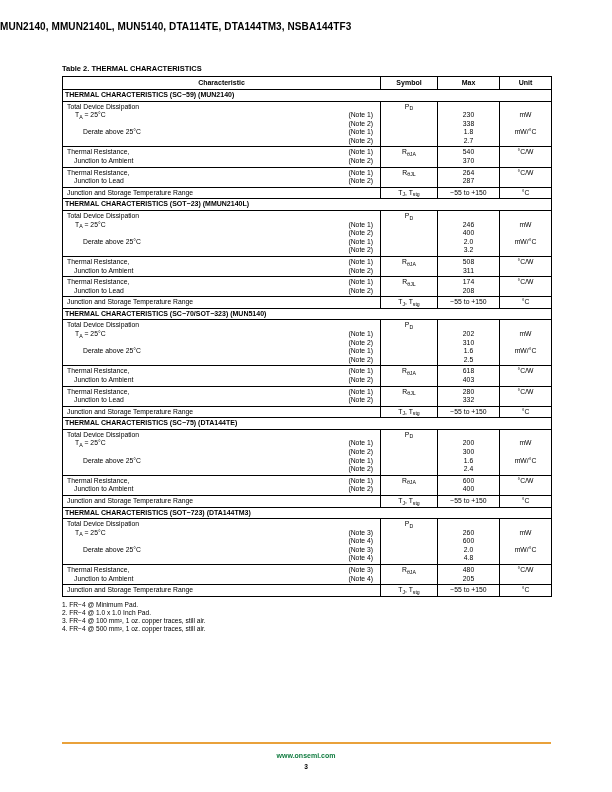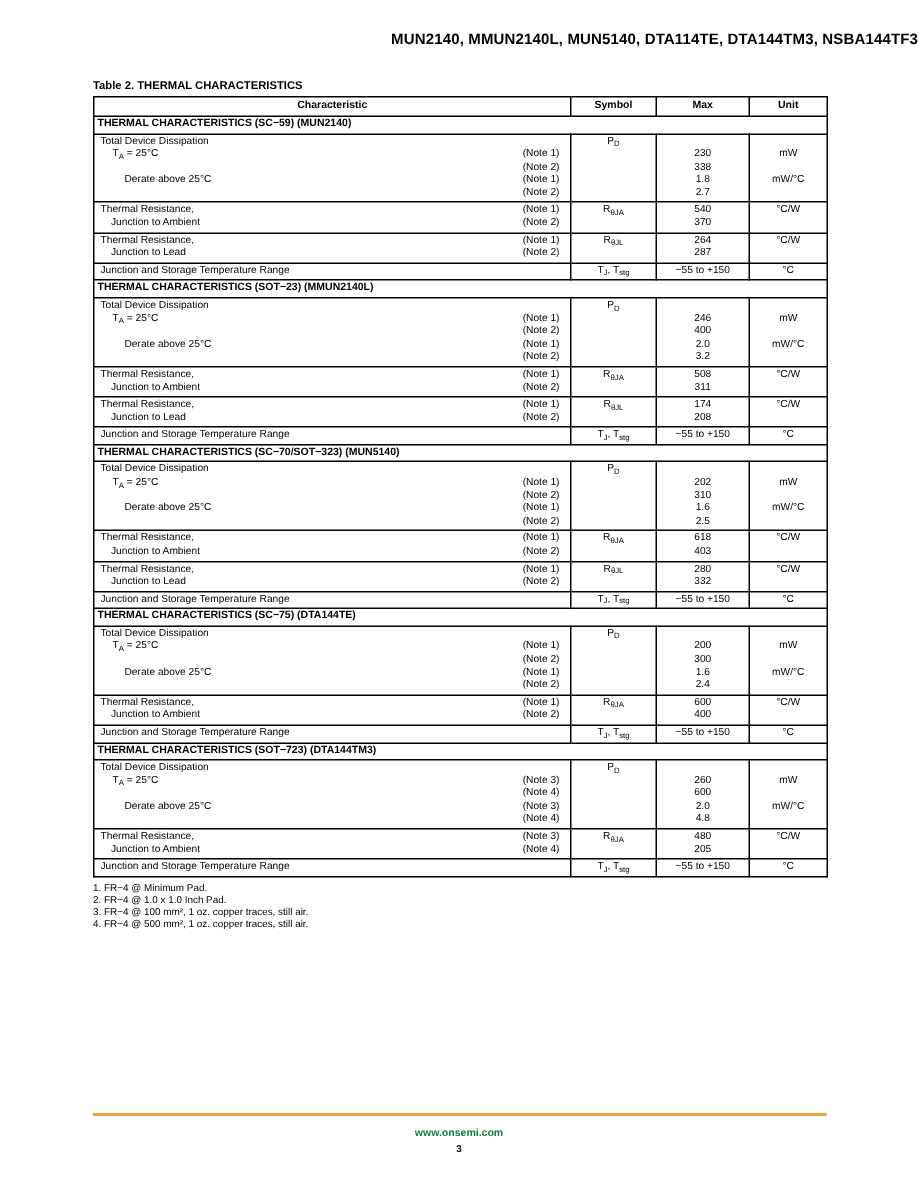--- a/index.html
+++ b/index.html
@@ -6,24 +6,24 @@
   * { margin:0; padding:0; box-sizing:border-box; }
   html,body { margin:0; padding:0; }
   body {
     width:612px; height:792px; background:#ffffff; color:#000;
     font-family:"Liberation Sans", sans-serif;
   }
   .page { position:relative; width:612px; height:792px; background:#fff; overflow:hidden; }
 
   .doc-title {
     position:absolute; top:21px; left:0; width:100%;
-    text-align:right; font-size:10px; font-weight:bold; letter-spacing:0.1px;
+    text-align:left; font-size:10px; font-weight:bold; letter-spacing:0.1px;
   }
 
-  .content { position:absolute; left:62px; top:52px; width:489px; }
+  .content { position:absolute; left:62px; top:64px; width:489px; }
   .table-title { font-size:7.5px; font-weight:bold; margin-bottom:3px; }
 
   table.tbl { width:100%; border-collapse:collapse; table-layout:fixed; }
   .tbl th, .tbl td { border:1px solid #000; vertical-align:top; }
   .tbl thead th { font-size:7px; font-weight:bold; text-align:center; height:13px; line-height:12px; padding:0; }
 
   td.sec-title { font-size:7px; font-weight:bold; height:11px; line-height:10.5px; padding:0 0 0 2px; white-space:nowrap; overflow:hidden; }
 
   td.char { padding:1px 7px 1px 4px; }
   td.sym, td.max, td.unit { padding:1px 0; text-align:center; }

